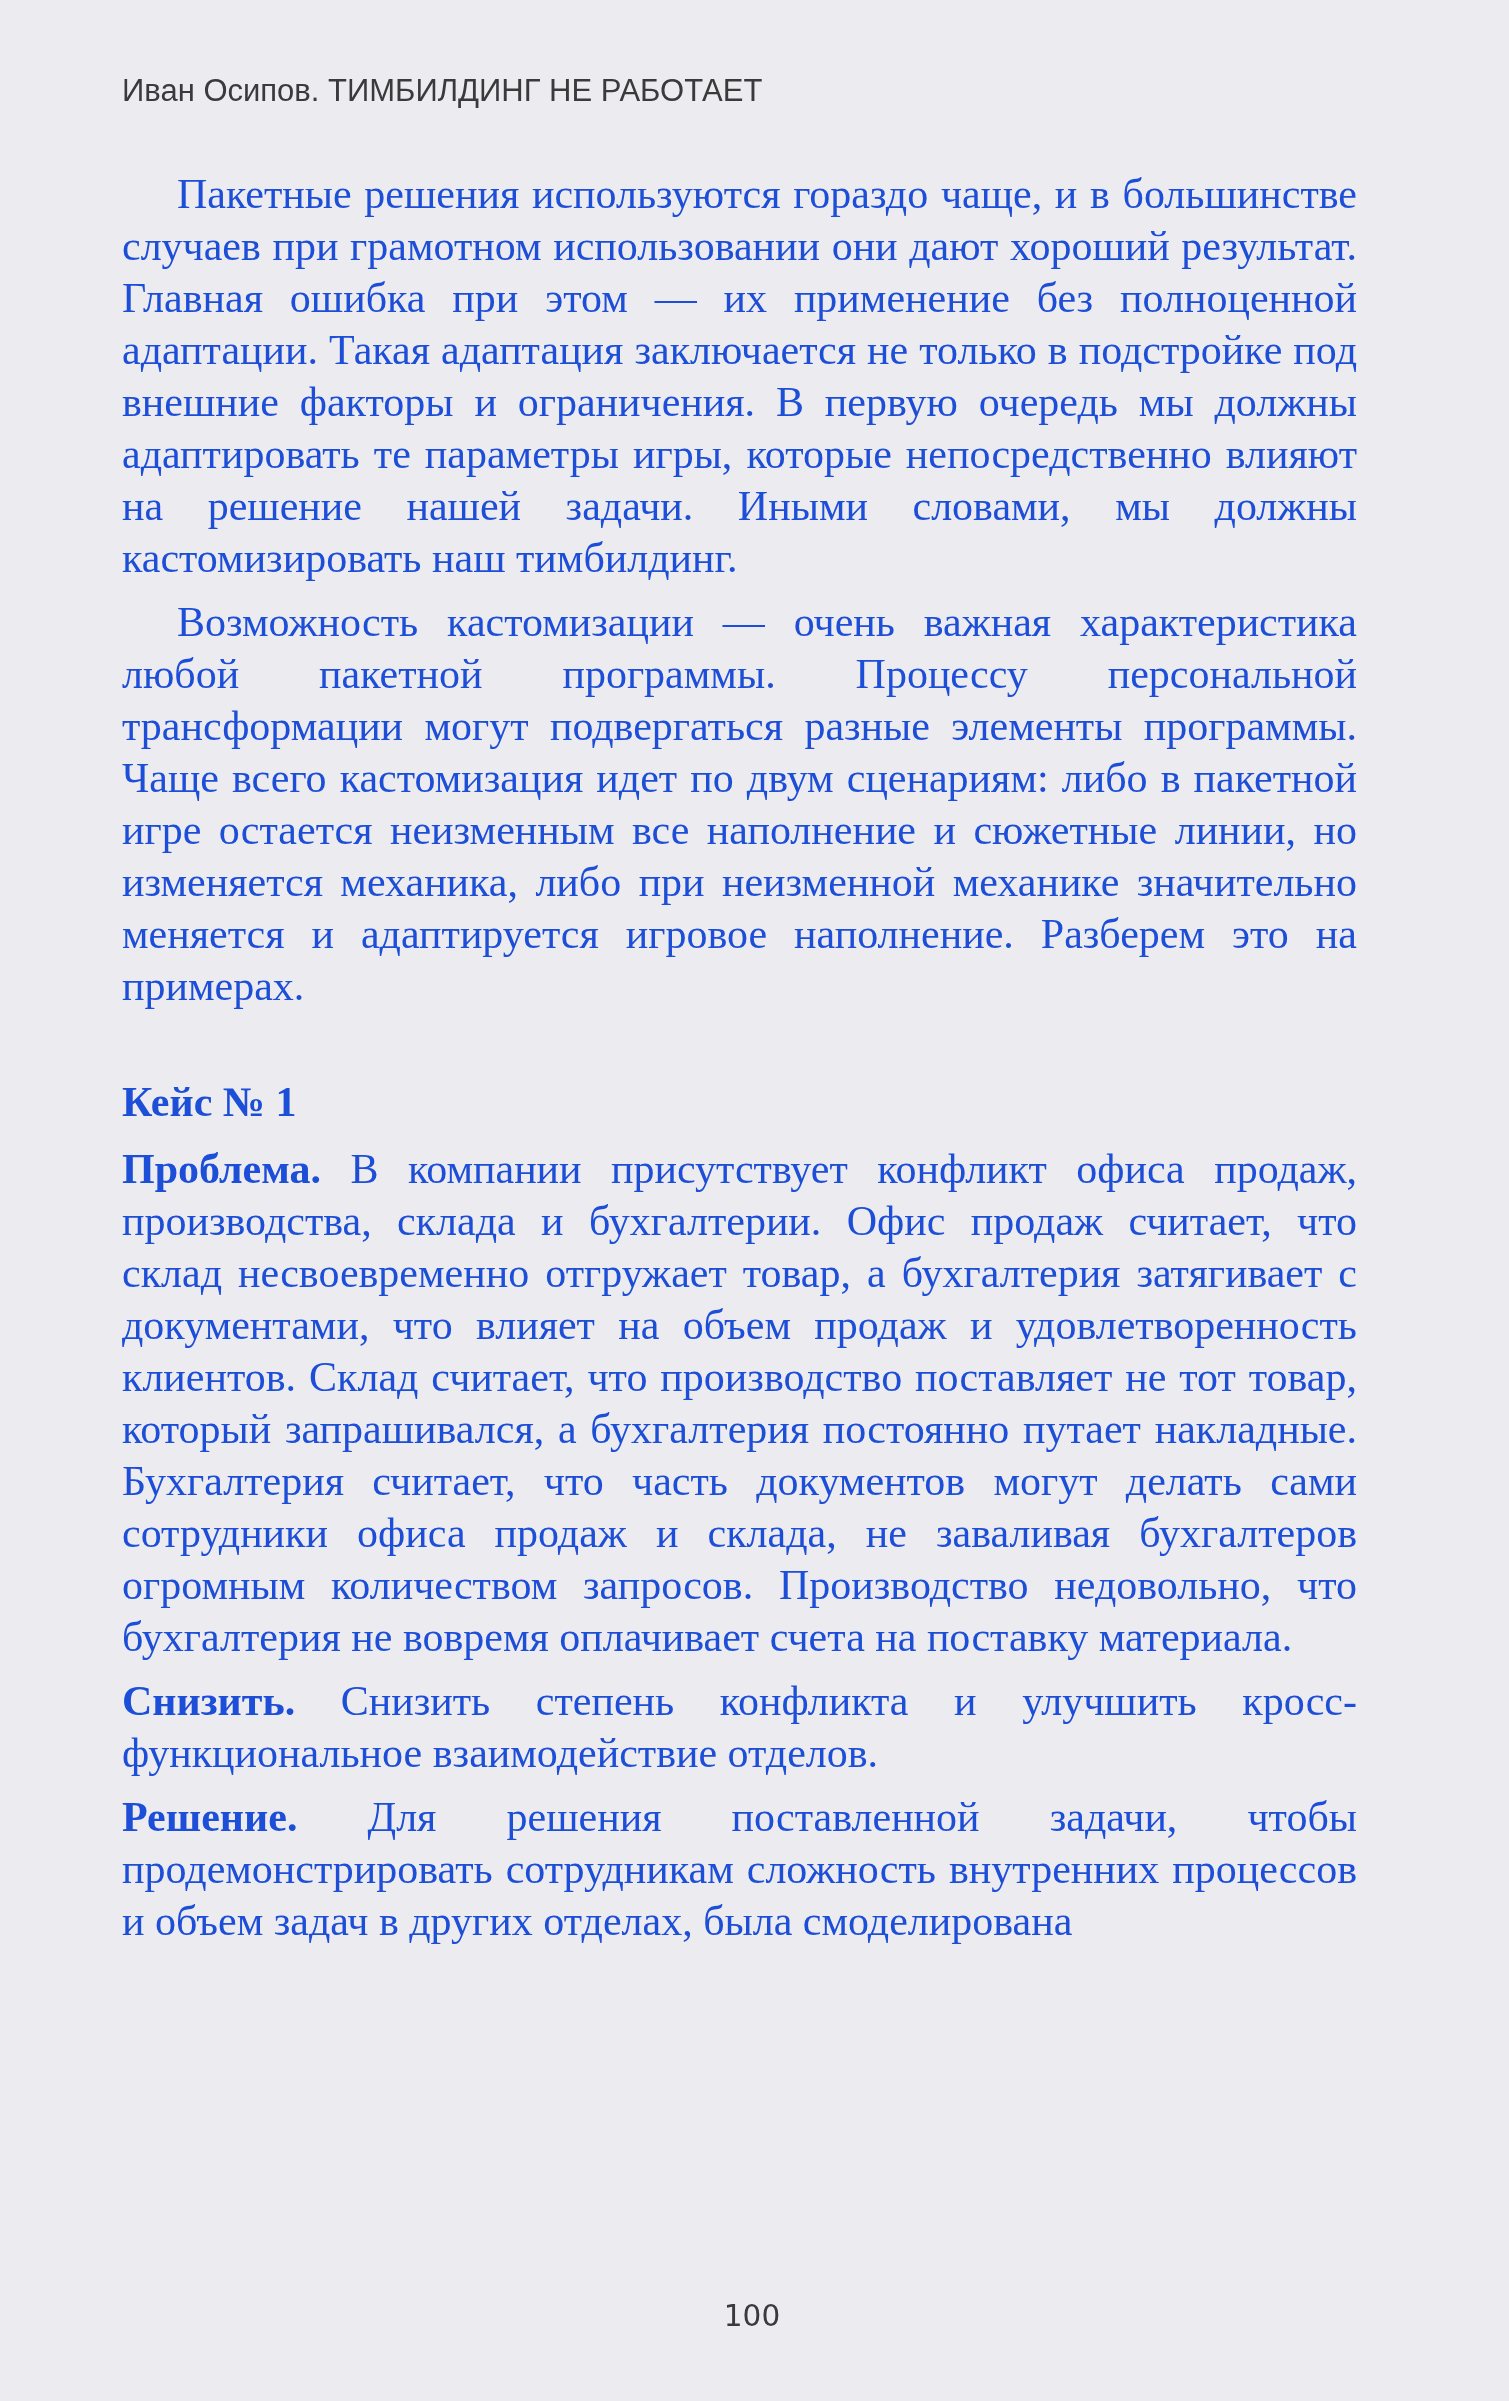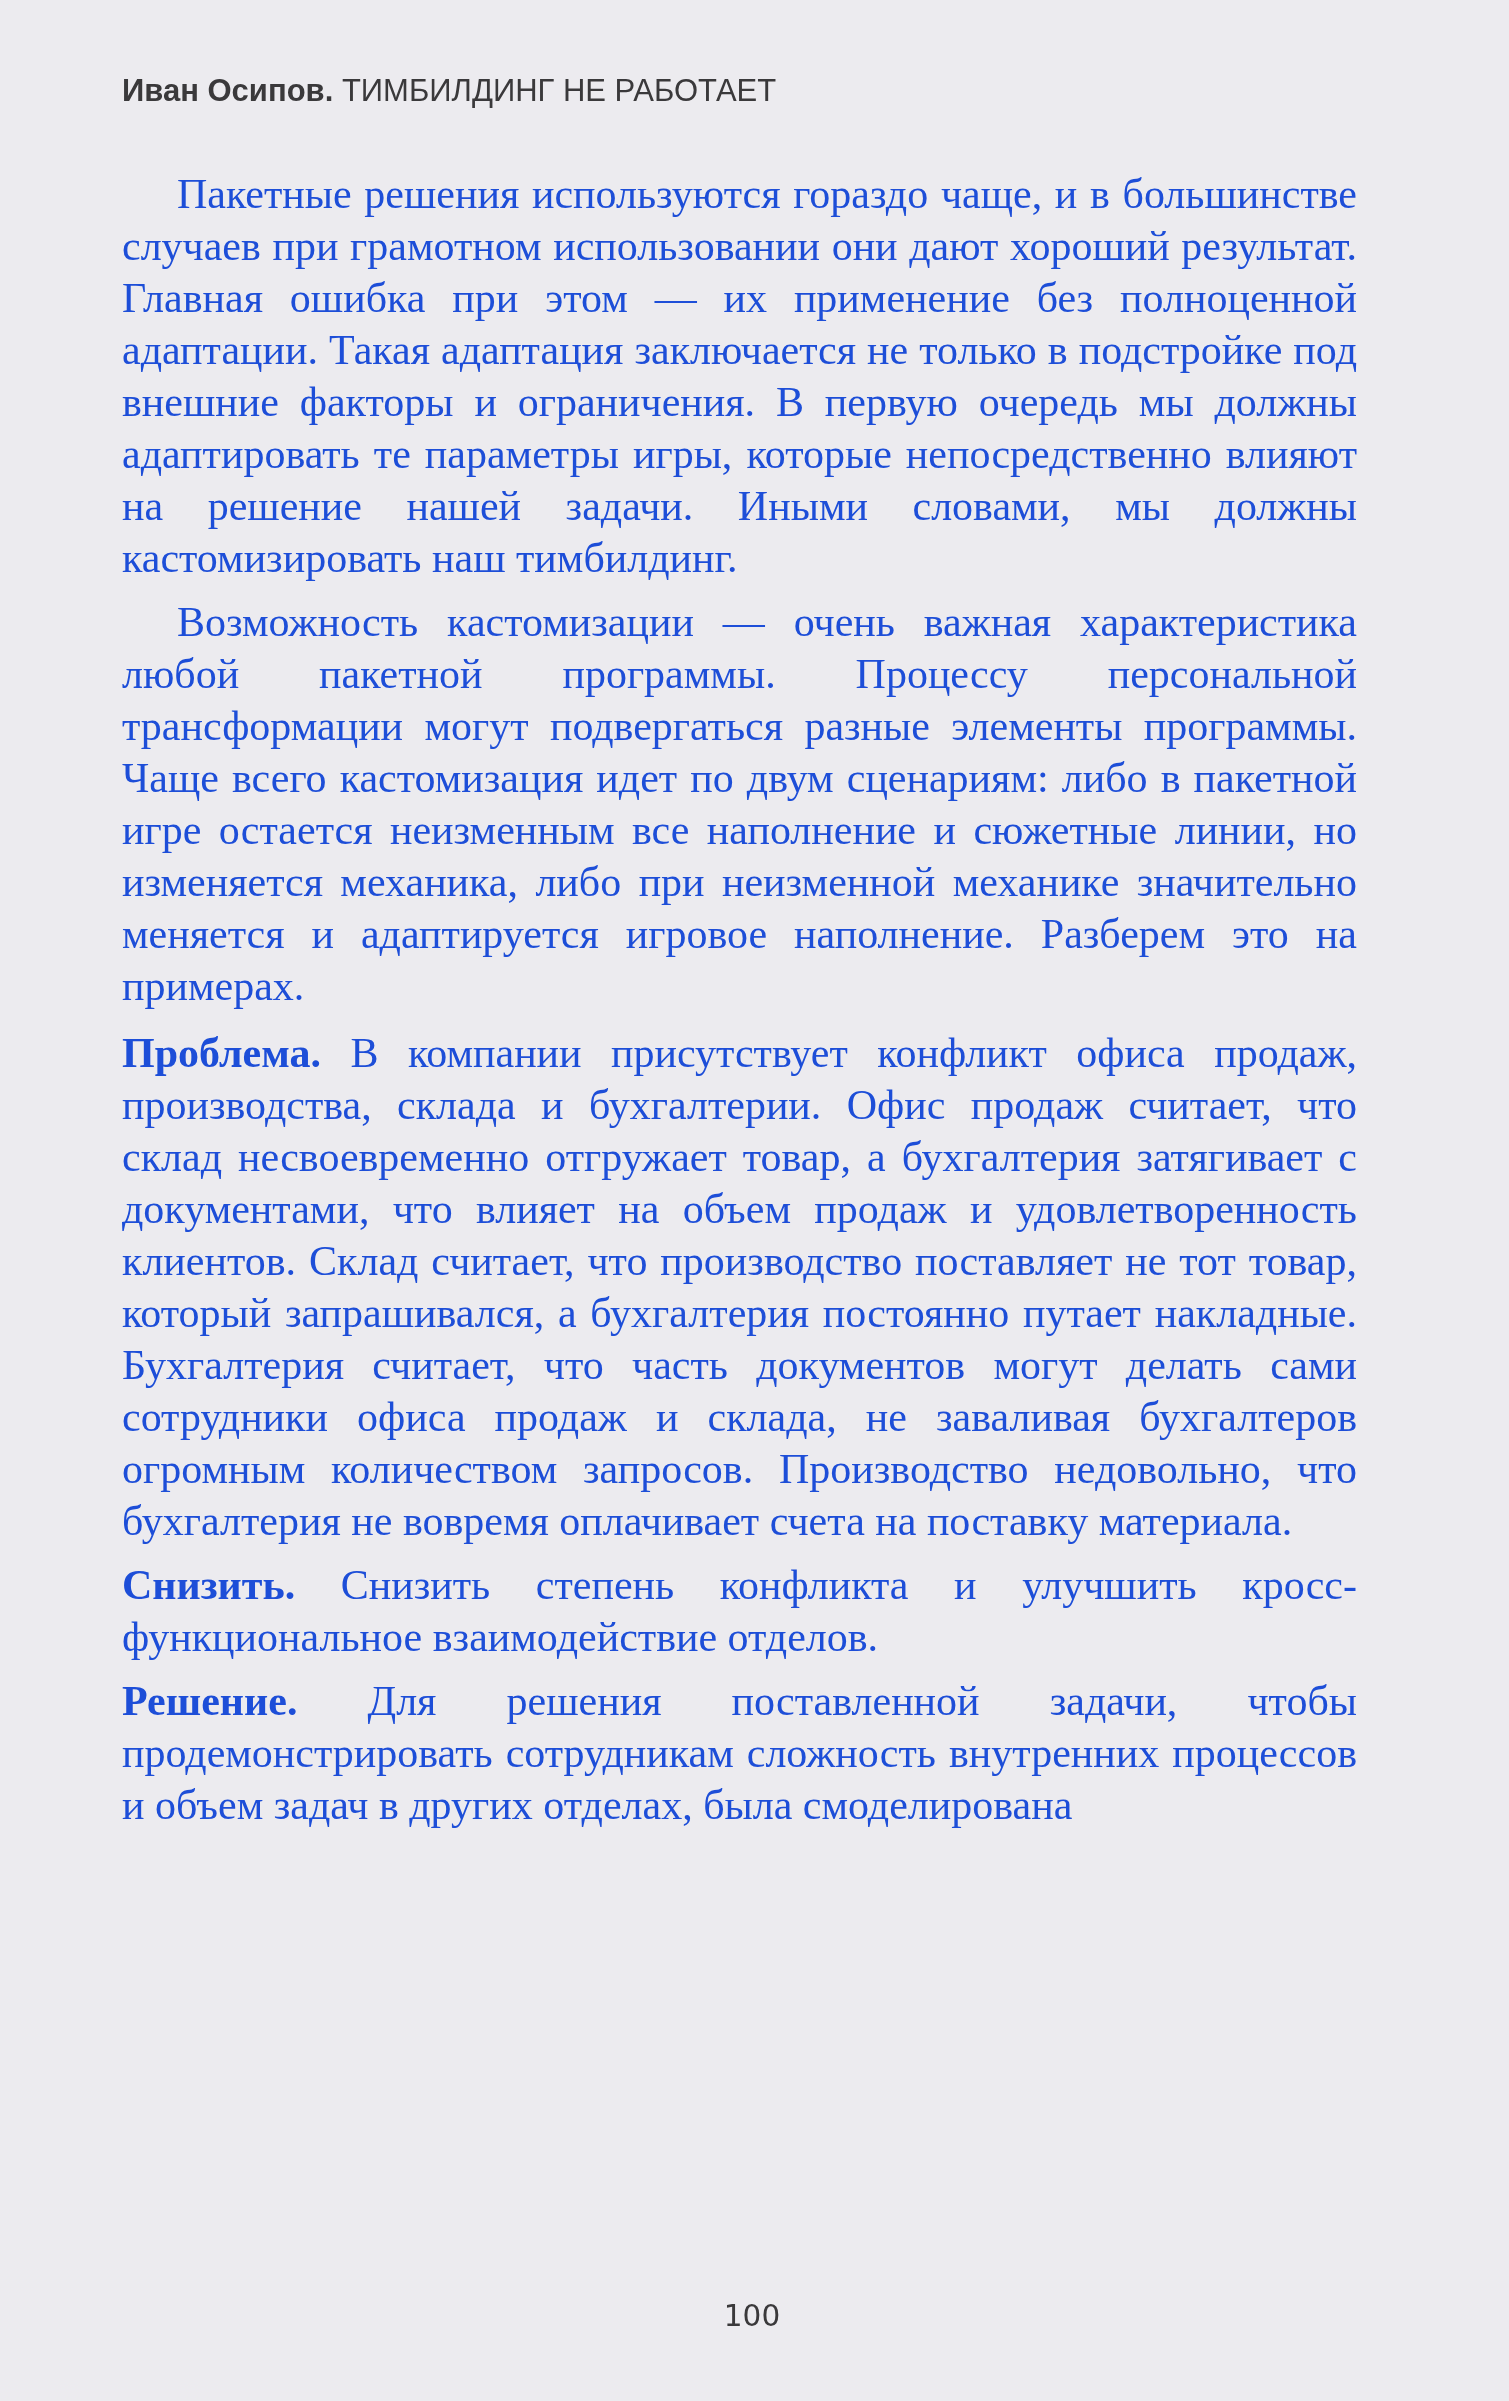--- a/index.html
+++ b/index.html
@@ -8,21 +8,21 @@
     background: #ecebef;
     position: relative; overflow: hidden;
     color: #2b2a2c;
   }
   .running-head {
     position: absolute; left: 122px; top: 73px;
     font-family: "Liberation Sans", sans-serif;
     font-size: 31px; letter-spacing: 0px; color: #3a393b;
     white-space: nowrap;
   }
-  .running-head .author { font-weight: bold; }
+  .running-head .author { font-weight: normal; }
   .running-head .title { font-weight: normal; text-align: center; }
   .body-text {
     position: absolute; left: 122px; top: 168px; width: 1235px;
     font-family: "Liberation Serif", serif;
     font-size: 42px; line-height: 52px;
     text-align: justify; hyphens: manual;
     color: #1d4ed8;
   }
   .body-text p { margin: 0; text-indent: 55px; }
   .body-text p + p { margin-top: 12px; }
@@ -41,20 +41,21 @@
 
 <div class="running-head">
   <span class="author">Иван Осипов.</span>
   <span class="title">ТИМБИЛДИНГ НЕ РАБОТАЕТ</span>
 </div>
 
 <div class="body-text">
   <p>Пакетные решения используются гораздо чаще, и в большинстве случаев при грамотном использовании они дают хороший результат. Главная ошибка при этом — их применение без полноценной адаптации. Такая адаптация заключается не только в подстройке под внешние факторы и ограничения. В первую очередь мы должны адаптировать те параметры игры, которые непосредственно влияют на решение нашей задачи. Иными словами, мы должны кастомизировать наш тимбилдинг.</p>
   <p>Возможность кастомизации — очень важная характеристика любой пакетной программы. Процессу персональной трансформации могут подвергаться разные элементы программы. Чаще всего кастомизация идет по двум сценариям: либо в пакетной игре остается неизменным все наполнение и сюжетные линии, но изменяется механика, либо при неизменной механике значительно меняется и адаптируется игровое наполнение. Разберем это на примерах.</p>
 
+  <p class="case-title">Кейс № 1</p>
 
   <p class="noindent" style="margin-top:14.8px;"><b>Проблема.</b><span> В компании присутствует конфликт офиса продаж, производства, склада и бухгалтерии. Офис продаж считает, что склад несвоевременно отгружает товар, а бухгалтерия затягивает с документами, что влияет на объем продаж и удовлетворенность клиентов. Склад считает, что производство поставляет не тот товар, который запрашивался, а бухгалтерия постоянно путает накладные. Бухгалтерия считает, что часть документов могут делать сами сотрудники офиса продаж и склада, не заваливая бухгалтеров огромным количеством запросов. Производство недовольно, что бухгалтерия не вовремя оплачивает счета на поставку материала.</span></p>
 
   <p class="noindent"><b>Снизить.</b><span> Снизить степень конфликта и улучшить кросс­функциональное взаимодействие отделов.</span></p>
 
   <p class="noindent"><b>Решение.</b><span> Для решения поставленной задачи, чтобы продемонстрировать сотрудникам сложность внутренних процессов и объем задач в других отделах, была смоделирована</span></p>
 </div>
 
 <div class="page-number">100</div>
 

